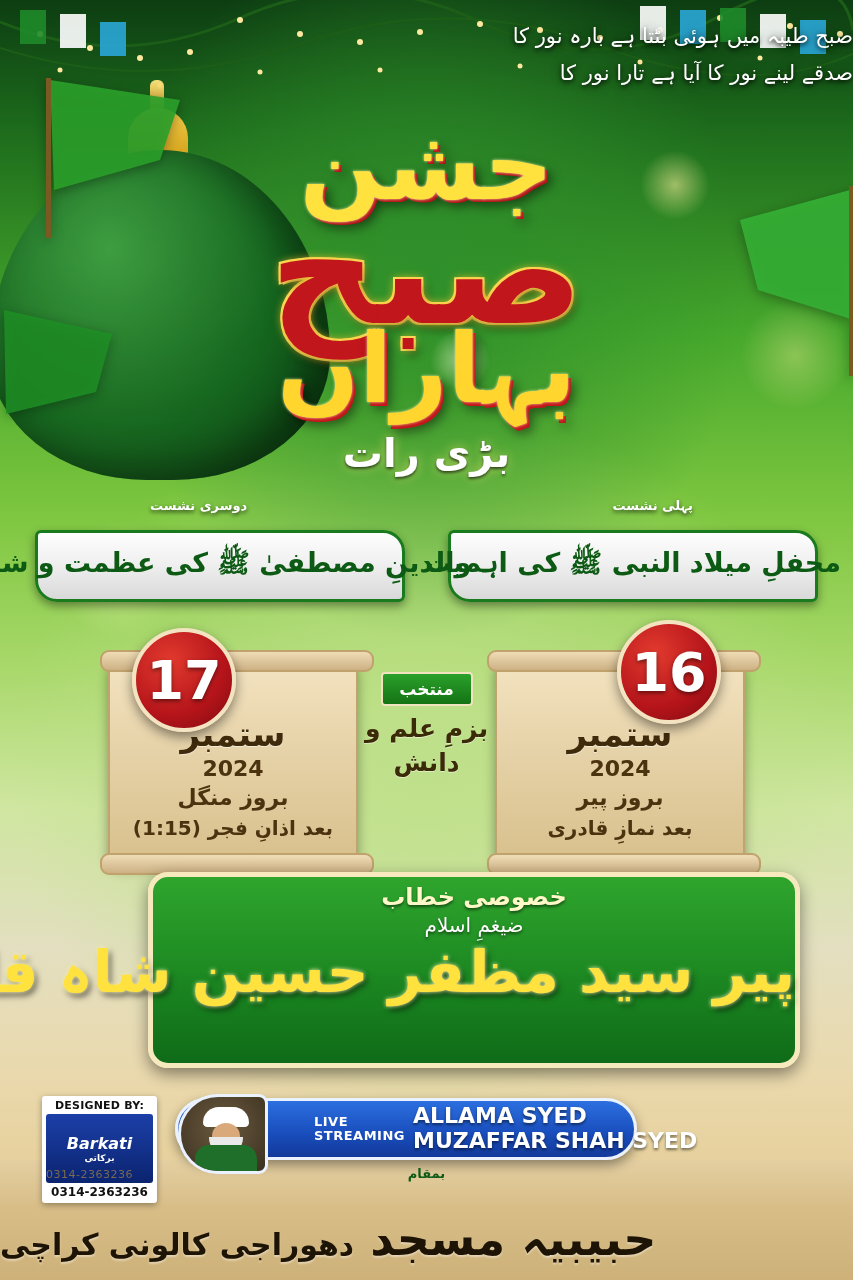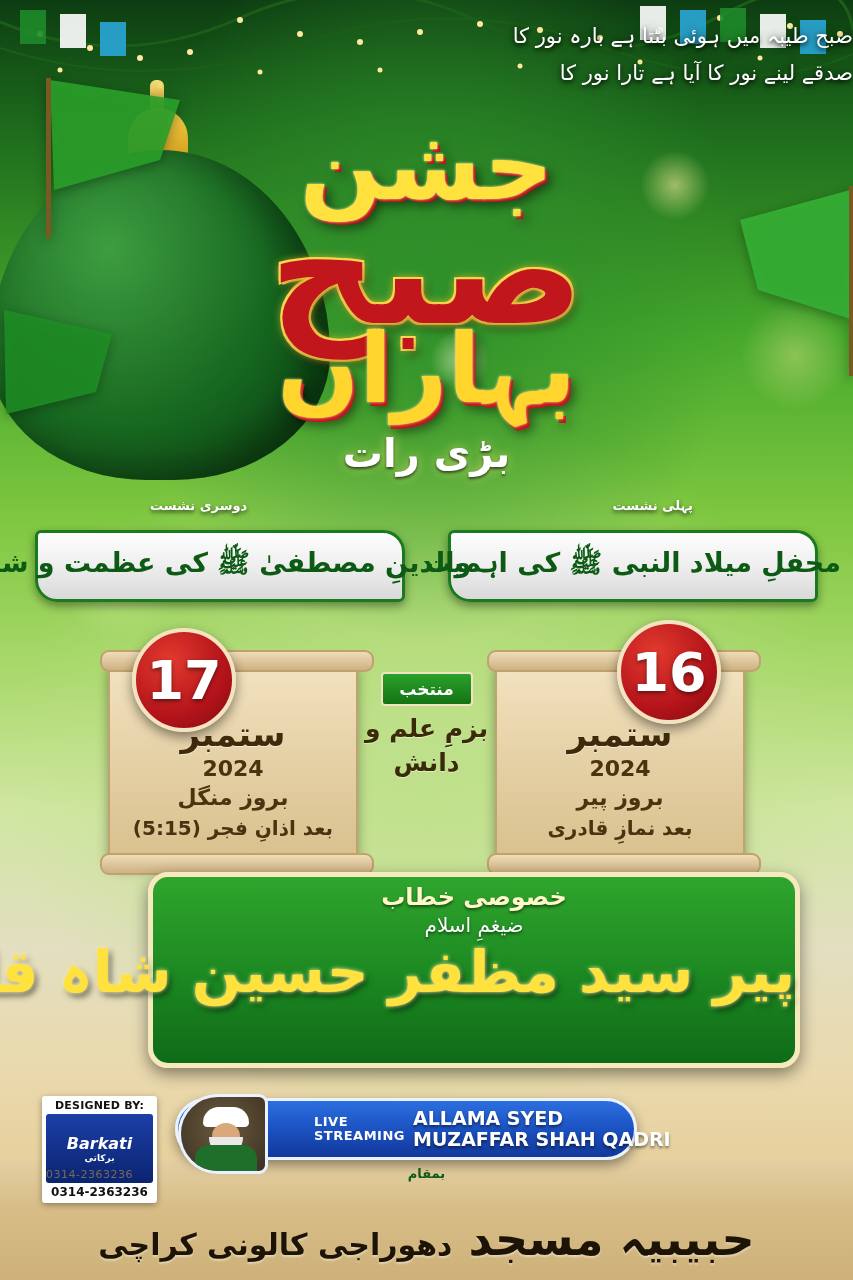--- a/index.html
+++ b/index.html
@@ -332,21 +332,21 @@
     font-weight: bold; font-size: 22px;
     margin-left: 6px; margin-right: 96px;
     flex: none;
   }
   .live-bar .livetxt {
     color: #fff; font-size: 13px; font-weight: bold; letter-spacing: .5px;
     margin-right: 8px; line-height: 1.1; flex: none;
   }
   .live-bar .who {
     color: #ffffff;
-    font-size: 19px; font-weight: bold;
+    font-size: 22px; font-weight: bold;
     line-height: 1.12;
     text-shadow: 0 2px 3px rgba(0,0,0,.5);
     white-space: nowrap;
   }
   .speaker-photo {
     position: absolute;
     left: 178px; top: 1094px;
     width: 90px; height: 80px;
     border-radius: 44px 10px 10px 44px;
     background: radial-gradient(circle at 50% 40%, #6c5a3f 0%, #3a3020 100%);
@@ -377,21 +377,21 @@
 
   
   .sand {
     position: absolute; left: 0; bottom: 0; width: 853px; height: 120px;
     background: linear-gradient(180deg,#e4cfa2 0%,#d8bd87 40%,#cdb179 100%);
     z-index: 5;
   }
   .mosque-name {
     position: absolute;
     left: 0; bottom: 14px; width: 853px;
-    text-align: center;
+    text-align: left;
     direction: rtl;
     color: #1e1405;
     font-size: 46px; font-weight: bold;
     text-shadow: 0 2px 2px rgba(255,255,255,.4);
     z-index: 9;
     white-space: nowrap;
   }
   .mosque-name .loc { font-size: 30px; }
   .mosque-stamp {
     position: absolute;
@@ -510,21 +510,21 @@
       <div class="time">بعد نمازِ قادری</div>
     </div>
   </div>
   <div class="date-badge badge-16">16</div>
 
   <div class="scroll scroll-left">
     <div class="inner">
       <div class="month">ستمبر</div>
       <div class="year">2024</div>
       <div class="day">بروز منگل</div>
-      <div class="time">بعد اذانِ فجر (5:15)</div>
+      <div class="time">بعد اذانِ فجر (1:15)</div>
     </div>
   </div>
   <div class="date-badge badge-17">17</div>
 
   <div class="mid-green-tag">منتخب</div>
   <div class="mid-text">
     <div>بزمِ علم و</div>
     <div>دانش</div>
   </div>
 
@@ -545,21 +545,21 @@
   <div class="watermark">0314-2363236</div>
 
   <div class="live-bar">
     <div class="fb">f</div>
     <div class="livetxt">
       <div>LIVE</div>
       <div>STREAMING</div>
     </div>
     <div class="who">
       <div>ALLAMA SYED</div>
-      <div>MUZAFFAR SHAH QADRI</div>
+      <div>MUZAFFAR SHAH SYED</div>
     </div>
   </div>
   <div class="speaker-photo">
     <div class="turban"></div>
     <div class="face"></div>
     <div class="beard"></div>
     <div class="body"></div>
   </div>
 
   <div class="sand"></div>

